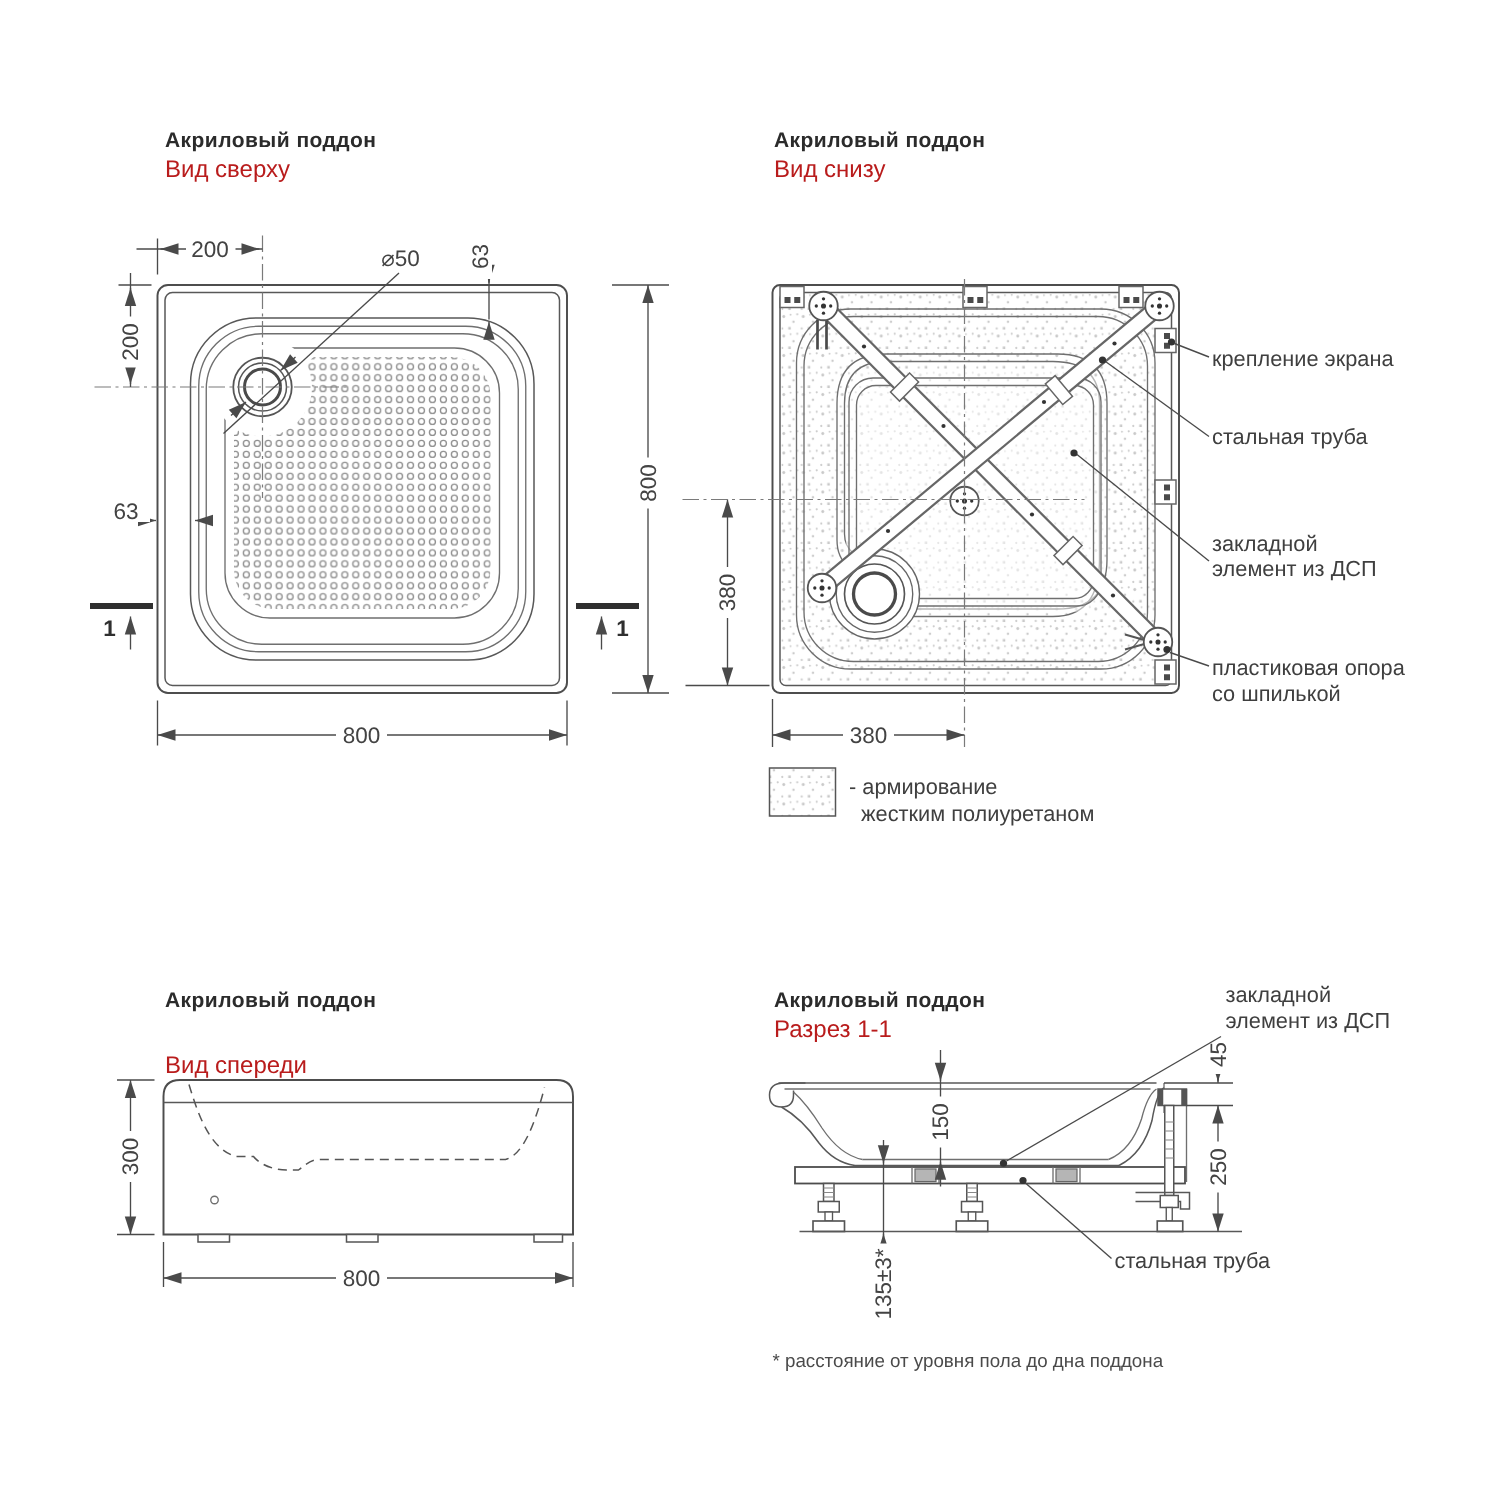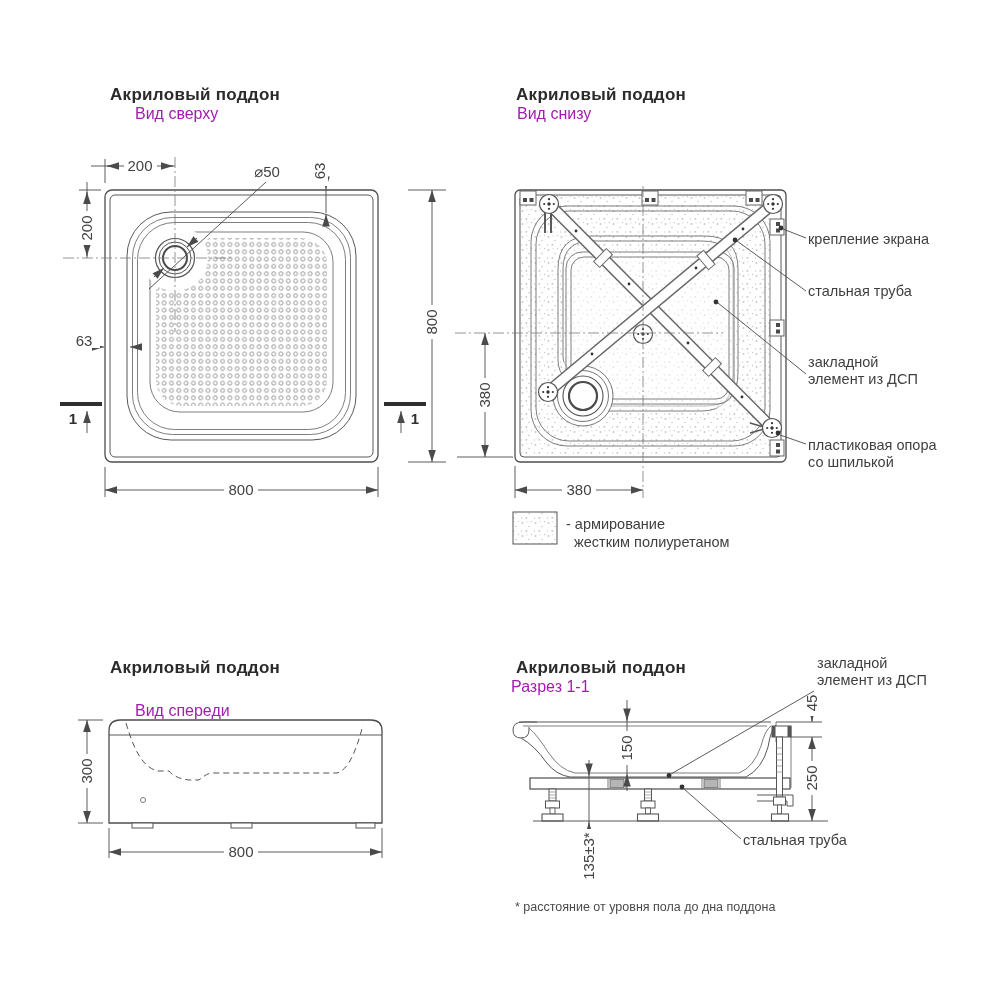--- a/index.html
+++ b/index.html
@@ -1,19 +1,19 @@
 <!DOCTYPE html>
 <html><head>
 <meta charset="utf-8">
 <style>
   html,body{margin:0;padding:0;background:#fff;}
   .canvas{position:relative;width:1000px;height:1000px;background:#ffffff;overflow:hidden;
           font-family:"Liberation Sans",sans-serif;}
-  .vtitle{position:absolute;font-size:17px;font-weight:bold;color:#2b2b2b;letter-spacing:.3px;white-space:nowrap;}
-  .vsub{position:absolute;font-size:16px;color:#a21caf;white-space:nowrap;margin-left:25px;}
+  .vtitle{position:absolute;font-size:14px;font-weight:bold;color:#2b2b2b;letter-spacing:.3px;white-space:nowrap;}
+  .vsub{position:absolute;font-size:16px;color:#b91c1c;white-space:nowrap;}
   svg{position:absolute;left:0;top:0;}
   svg text{font-family:"Liberation Sans",sans-serif;fill:#3f3f3f;}
   .dim{font-size:15px;fill:#434343;}
   .lbl{font-size:14.5px;fill:#3f3f3f;}
   .fnote{font-size:12.5px;fill:#4a4a4a;}
   .smark{font-size:15px;fill:#2f2f2f;font-weight:bold;}
   .ln{stroke:#4d4d4d;fill:none;stroke-width:1.3;}
   .ln2{stroke:#585858;fill:none;stroke-width:1;}
   .thin{stroke:#6f6f6f;fill:none;stroke-width:.9;}
   .dimln{stroke:#4a4a4a;fill:none;stroke-width:.9;}
@@ -24,25 +24,25 @@
   .dot{fill:#333;}
 </style>
 </head>
 <body>
 
 <div class="canvas">
 
   <div class="vtitle" style="left:110px;top:85px">Акриловый поддон</div>
   <div class="vsub" style="left:110px;top:105px">Вид сверху</div>
   <div class="vtitle" style="left:516px;top:85px">Акриловый поддон</div>
-  <div class="vsub" style="left:492px;top:105px">Вид снизу</div>
+  <div class="vsub" style="left:516px;top:105px">Вид снизу</div>
   <div class="vtitle" style="left:110px;top:658px">Акриловый поддон</div>
   <div class="vsub" style="left:110px;top:702px">Вид спереди</div>
   <div class="vtitle" style="left:516px;top:658px">Акриловый поддон</div>
-  <div class="vsub" style="left:486px;top:678px">Разрез 1-1</div>
+  <div class="vsub" style="left:516px;top:678px">Разрез 1-1</div>
 
   <svg width="1000" height="1000" viewBox="0 0 1000 1000">
     <defs>
       <marker id="arr" viewBox="-13 -5 14 10" refX="0" refY="0" markerWidth="14" markerHeight="10" markerUnits="userSpaceOnUse" orient="auto-start-reverse">
         <path d="M0,0 L-12,3.8 L-12,-3.8 Z" fill="#4a4a4a"></path>
       </marker>
       <pattern id="dots" width="7.3" height="7.3" patternUnits="userSpaceOnUse">
         <circle cx="3.6" cy="3.6" r="2" fill="#ffffff" stroke="#8f8f8f" stroke-width="0.9"></circle>
       </pattern>
       <pattern id="speck" width="13" height="13" patternUnits="userSpaceOnUse">

